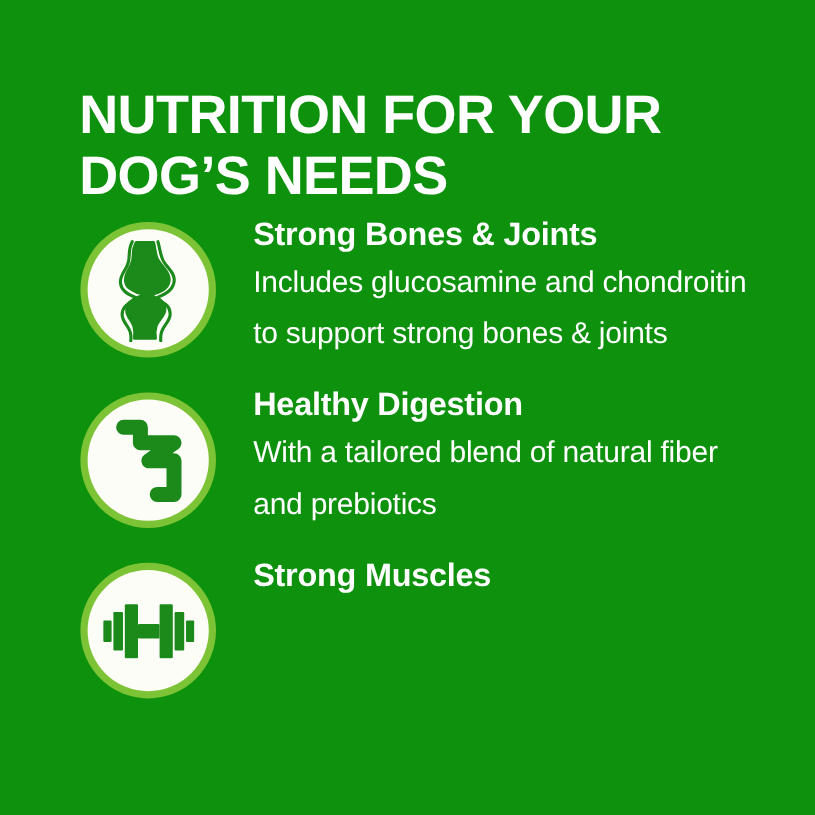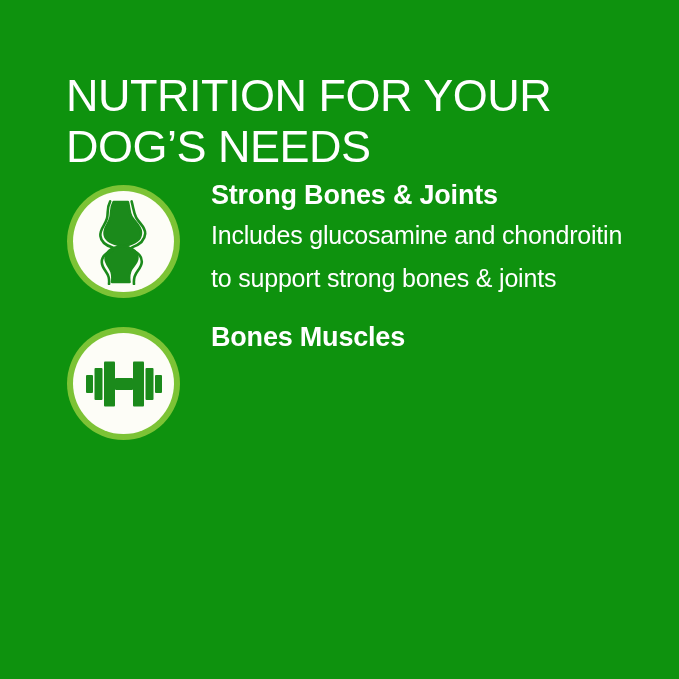--- a/index.html
+++ b/index.html
@@ -19,21 +19,21 @@
     background: #0e920e;
     box-sizing: border-box;
   }
   #headline {
     position: absolute;
     left: 66px;
     top: 40px;
     width: 560px;
     color: #ffffff;
     font-size: 45px;
-    font-weight: normal;
+    font-weight: bold;
     line-height: 51px;
     letter-spacing: -0.5px;
     text-transform: uppercase;
   }
   #features {
     position: absolute;
     left: 0;
     top: 178px;
     width: 679px;
   }
@@ -121,38 +121,53 @@
             </svg>
           </span>
         </div>
       </div>
       <div class="feature-text">
         <div class="feature-title">Strong Bones &amp; Joints</div>
         <div class="feature-desc">Includes glucosamine and chondroitin to support strong bones &amp; joints</div>
       </div>
     </div>
 
+    <div class="feature-row">
+      <div class="icon-badge">
+        <div class="disc">
+          <span>
+            <svg width="66" height="74" viewBox="0 0 66 74" aria-hidden="true">
+              <path d="M12 9 L26 9 L26 22 L54 22 L33 37 L54 37 L54 65 L40 65" fill="none" stroke="#1b8a1b" stroke-width="12.5" stroke-linecap="round" stroke-linejoin="round"></path>
+            </svg>
+          </span>
+        </div>
+      </div>
+      <div class="feature-text">
+        <div class="feature-title">Healthy Digestion</div>
+        <div class="feature-desc">With a tailored blend of natural fiber and prebiotics</div>
+      </div>
+    </div>
 
     <div class="feature-row">
       <div class="icon-badge">
         <div class="disc">
           <span>
             <svg width="76" height="46" viewBox="0 0 76 46" aria-hidden="true">
               <g fill="#1b8a1b">
                 <rect x="0" y="14" width="7" height="18" rx="1"></rect>
                 <rect x="8.5" y="7" width="8" height="32" rx="1"></rect>
                 <rect x="18" y="0.5" width="11" height="45" rx="1"></rect>
                 <rect x="29" y="17" width="18" height="12" rx="1"></rect>
                 <rect x="47" y="0.5" width="11" height="45" rx="1"></rect>
                 <rect x="59.5" y="7" width="8" height="32" rx="1"></rect>
                 <rect x="69" y="14" width="7" height="18" rx="1"></rect>
               </g>
             </svg>
           </span>
         </div>
       </div>
       <div class="feature-text">
-        <div class="feature-title">Bones Muscles</div>
+        <div class="feature-title">Strong Muscles</div>
       </div>
     </div>
 
   </div>
 </div>
 
 </body></html>

